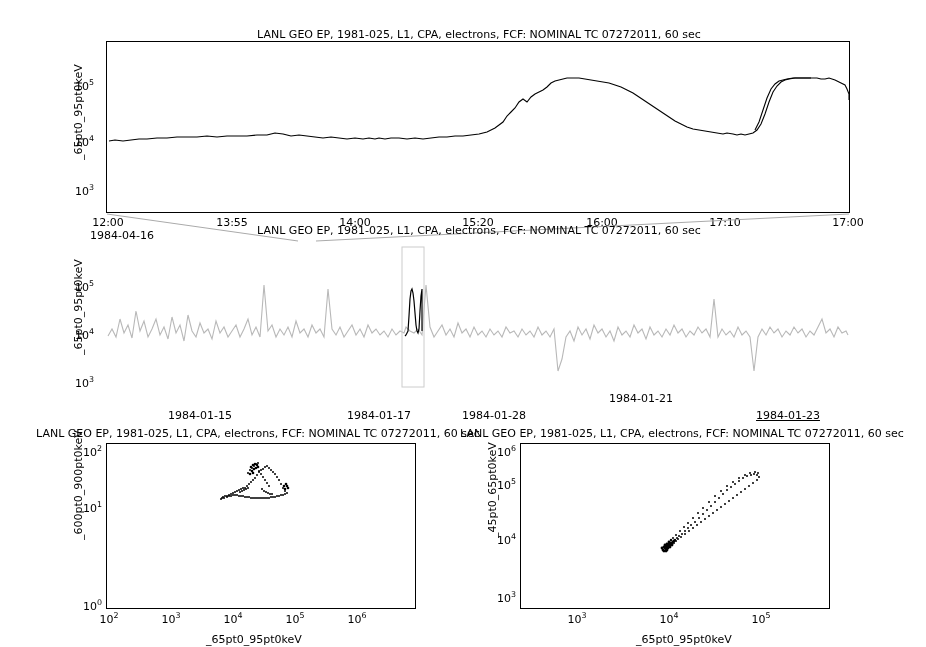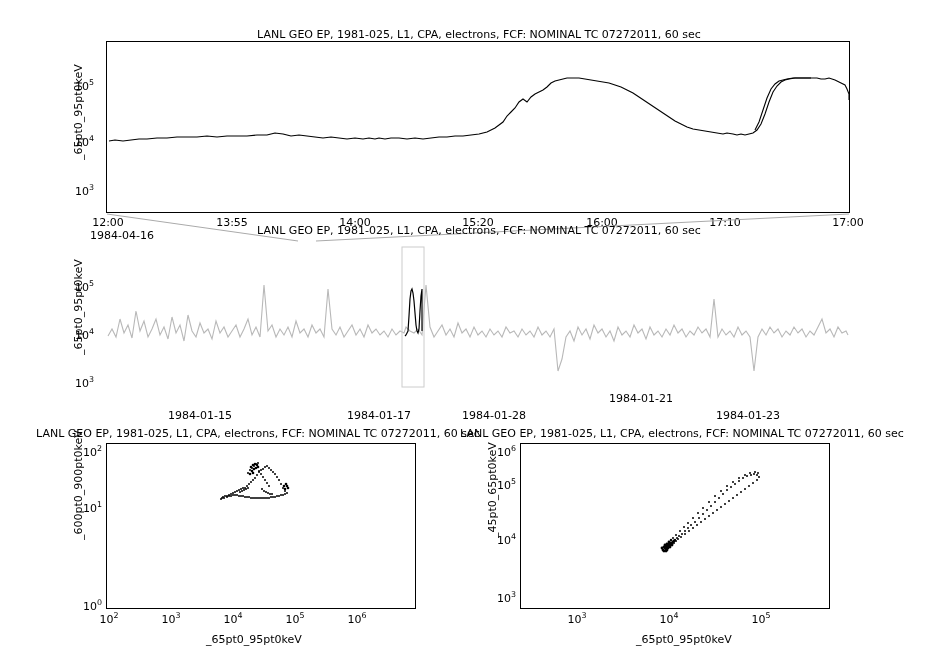--- a/index.html
+++ b/index.html
@@ -118,21 +118,21 @@
       <polyline fill="none" stroke="#000000" stroke-width="1.2" points="299,95 300,94 301,92 302,90 303,75 304,58 305,50 306,48 307,52 308,60 309,72 310,84 311,90 312,92 313,88 314,70 315,55 316,48 316,60 316,78 316,90"></polyline>
 
       <rect x="296" y="6" width="22" height="140" fill="none" stroke="#cccccc" stroke-width="1"></rect>
     </svg>
   </div>
 
   <div class="tick-label xt" style="left:200px; top:409px;">1984-01-15</div>
   <div class="tick-label xt" style="left:347px; top:409px;margin-left:32px;">1984-01-17</div>
   <div class="tick-label xt" style="left:494px; top:409px;">1984-01-28</div>
   <div class="tick-label xt" style="left:641px; top:392px;">1984-01-21</div>
-  <div class="tick-label xt" style="left:748px; top:409px;">1984-01-23</div>
+  <div class="tick-label xt" style="left:788px; top:409px;text-decoration:underline;">1984-01-23</div>
 </div>
 
 <div class="panel">
   <div class="title" style="left:36px; top:427px; width:460px; text-align:left;">LANL GEO EP, 1981-025, L1, CPA, electrons, FCF: NOMINAL TC 07272011, 60 sec</div>
 
   <div class="axis-label-y" style="left:72px; top:540px;">_600pt0_900pt0keV</div>
 
   <div class="tick-label yt" style="left:78px; top:606px; width:24px;"><span>10</span><sup>0</sup></div>
   <div class="tick-label yt" style="left:78px; top:508px; width:24px;"><span>10</span><sup>1</sup></div>
   <div class="tick-label yt" style="left:78px; top:452px; width:24px;"><span>10</span><sup>2</sup></div>

